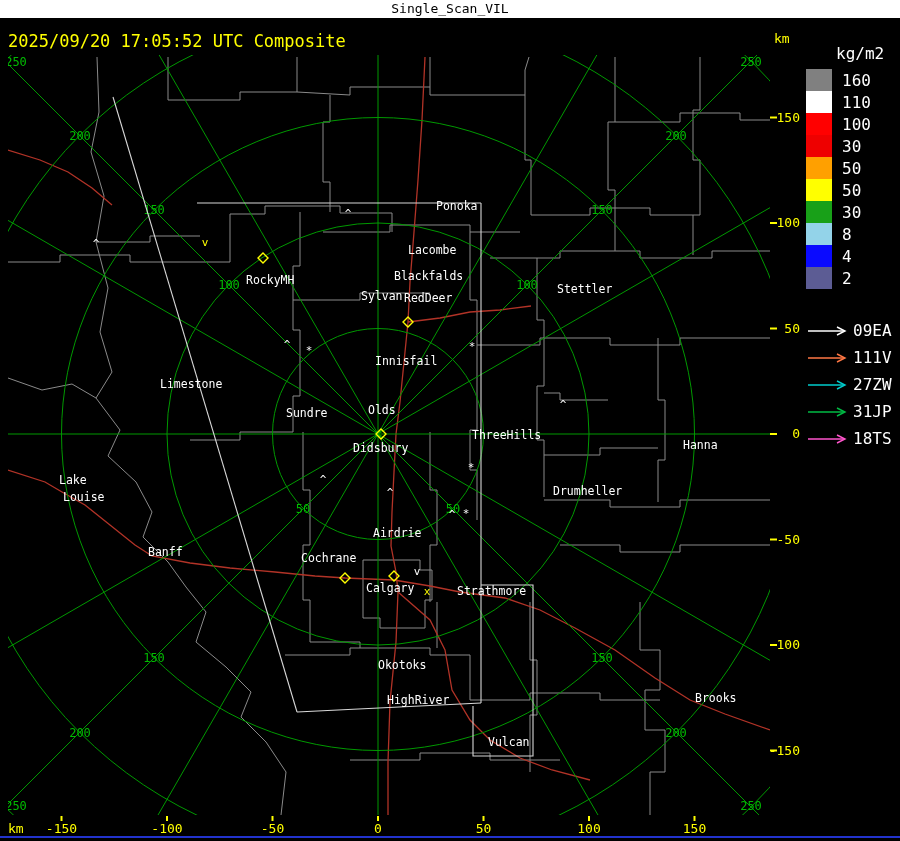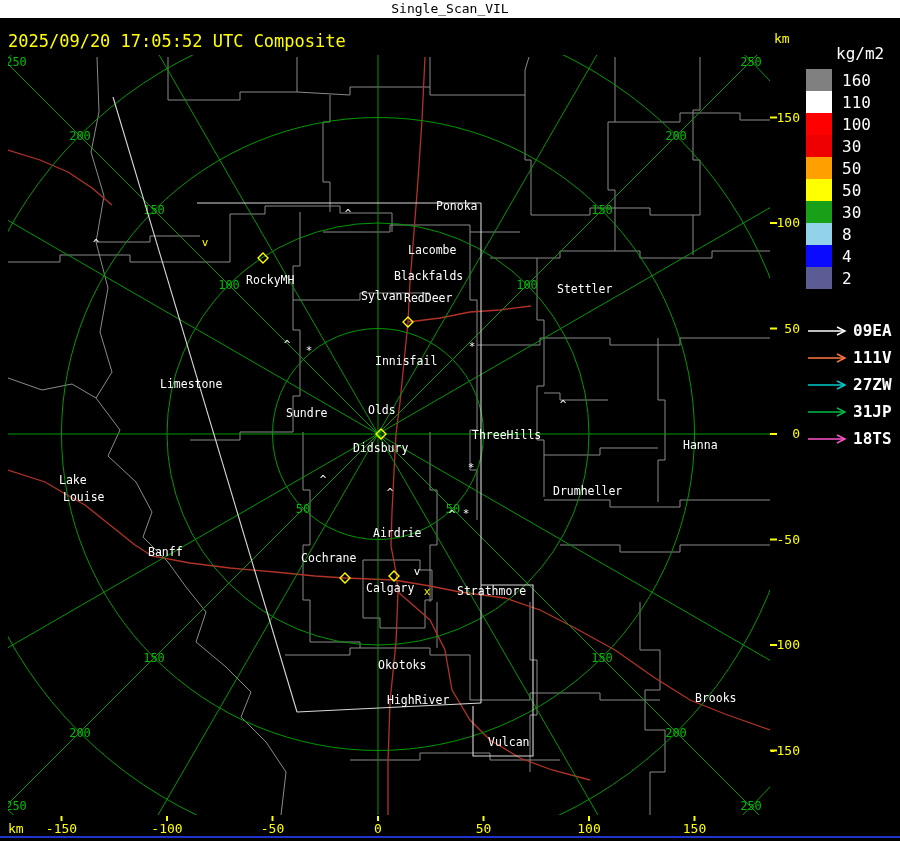--- a/index.html
+++ b/index.html
@@ -21,21 +21,21 @@
   .tick{stroke:#ffff00;stroke-width:2;}
   .axis-label{fill:#ffff00;font:13px "DejaVu Sans Mono",monospace;}
   .mid{text-anchor:middle;}
   .end{text-anchor:end;}
   .legend{position:absolute;left:806px;top:44px;width:94px;color:#fff;font-size:16px;}
   .legend-title{margin-left:30px;margin-bottom:6px;}
   .swatch-row{display:flex;align-items:center;height:22px;}
   .swatch{width:26px;height:22px;flex:none;}
   .swatch-label{margin-left:10px;}
   #legend-stations{margin-top:28px;}
-  .station-row{display:flex;align-items:center;height:27px;font-weight:bold;}
+  .station-row{display:flex;align-items:center;height:27px;}
   .station-row span{margin-left:5px;color:#fff;}
   .bottom-line{position:absolute;left:0;top:836px;width:900px;height:2px;background:#2233cc;}
 </style>
 </head>
 <body>
 
 <div class="screen">
 
   <div class="titlebar">
     <span>Single_Scan_VIL</span>

